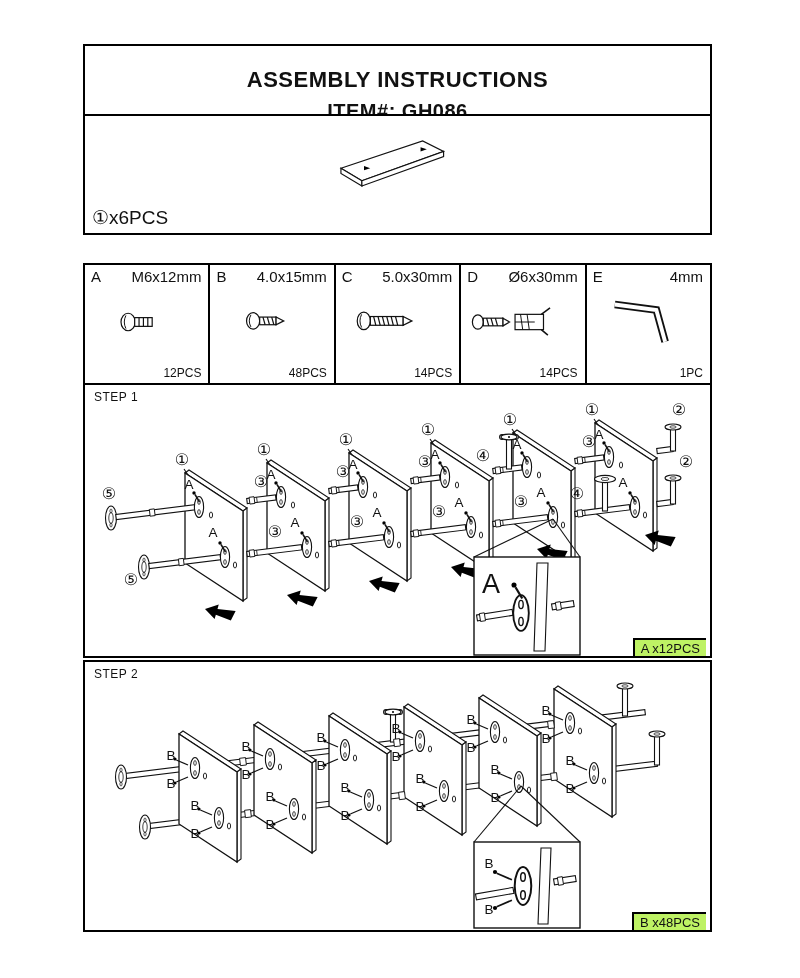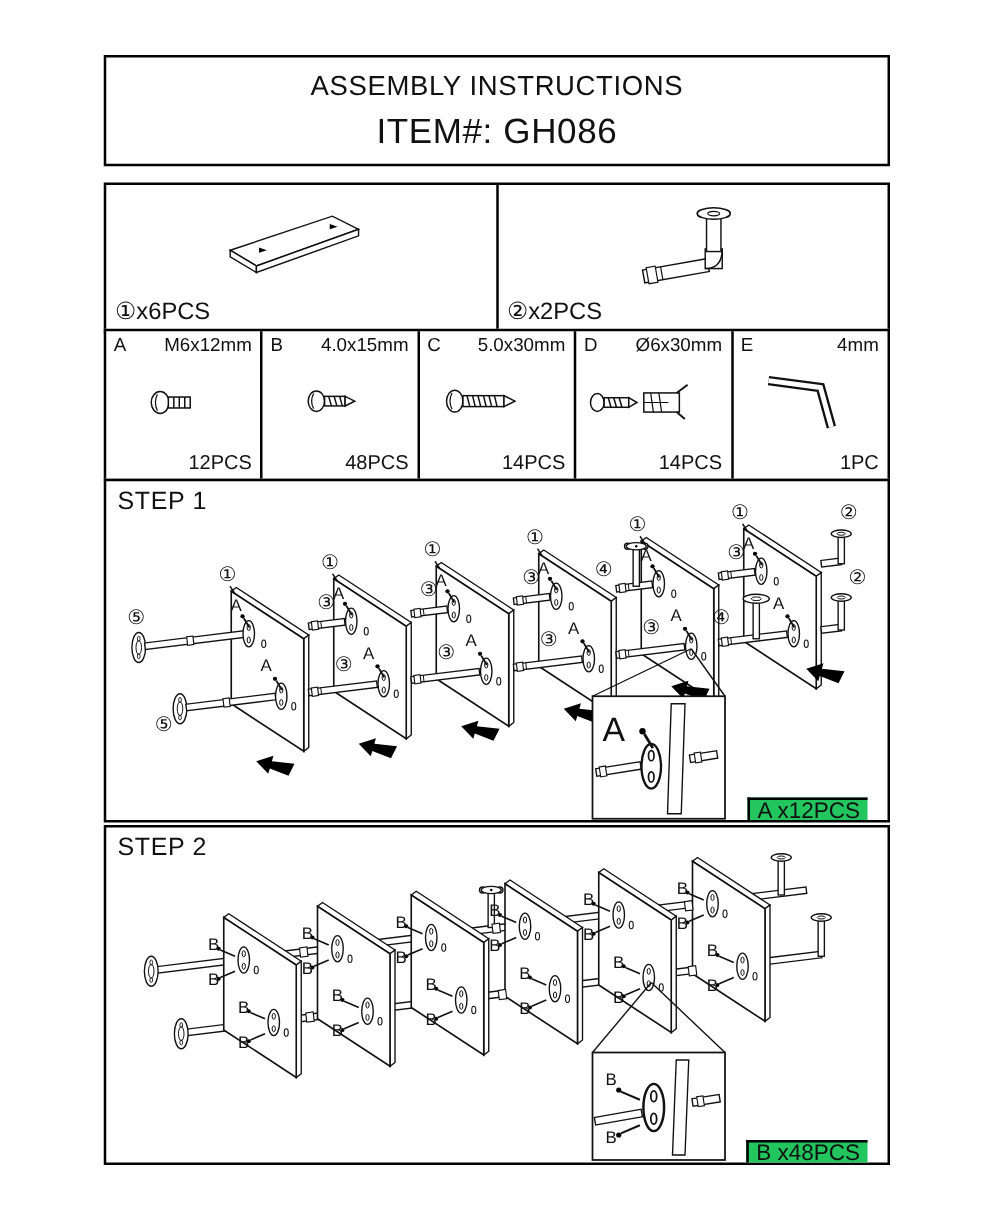--- a/index.html
+++ b/index.html
@@ -1,41 +1,41 @@
 <!DOCTYPE html>
 <html><head>
 <meta charset="utf-8">
 <style>
   html,body{margin:0;padding:0;background:#fff;}
   .sheet{position:relative;width:800px;height:978px;background:#fff;color:#111;
          font-family:"Liberation Sans",sans-serif;overflow:hidden;}
   .box{position:absolute;box-sizing:border-box;border:2px solid #000;background:#fff;}
   
-  .title-box{left:83px;top:44px;width:629px;height:89px;display:flex;flex-direction:column;
-             justify-content:center;align-items:center;gap:7px;}
+  .title-box{left:83px;top:44px;width:629px;height:101px;display:flex;flex-direction:column;
+             justify-content:center;align-items:center;gap:7px;font-weight:bold;}
   .t1{font-size:22px;letter-spacing:.5px;}
-  .t2{font-size:28px;letter-spacing:.5px;}
+  .t2{font-size:20px;letter-spacing:.5px;}
   
   .row{left:83px;width:629px;display:flex;padding:0;}
-  .parts-row{top:114px;height:121px;margin-top:32px;}
+  .parts-row{top:114px;height:121px;}
   .hw-row{top:263px;height:122px;}
   .cell{flex:1 1 0;position:relative;border-right:2px solid #000;overflow:hidden;}
   .cell:last-child{border-right:none;}
   .part-label{position:absolute;left:7px;bottom:4px;font-size:19px;}
   .part-art{position:absolute;left:0;top:4px;width:100%;height:88px;}
   .hw-head{display:flex;justify-content:space-between;padding:3px 7px 0 6px;font-size:15px;}
-  .hw-qty{position:absolute;right:7px;bottom:3px;font-size:16px;}
+  .hw-qty{position:absolute;right:7px;bottom:3px;font-size:12px;}
   .hw-art{position:absolute;left:0;top:22px;width:100%;height:70px;}
   
   .step1-panel{left:83px;top:383px;width:629px;height:275px;}
   .step2-panel{left:83px;top:660px;width:629px;height:272px;}
-  .step-title{position:absolute;left:9px;top:5px;font-size:20px;letter-spacing:.5px;}
+  .step-title{position:absolute;left:9px;top:5px;font-size:12px;letter-spacing:.5px;}
   .diagram{position:absolute;left:0;top:0;}
-  .badge{position:absolute;right:16px;bottom:0;border:2px solid #000;border-right:none;border-bottom:none;
-         background:#22c55e;font-size:18px;padding:1px 6px 0 6px;line-height:15px;z-index:3;}
+  .badge{position:absolute;right:4px;bottom:0;border:2px solid #000;border-right:none;border-bottom:none;
+         background:#bef264;font-size:13px;padding:1px 6px 0 6px;line-height:15px;z-index:3;}
   
   svg{display:block;}
   .ln{stroke:#111;stroke-width:1.1;fill:none;}
   .wh{fill:#fff;stroke:#111;stroke-width:1.1;}
   .bk{fill:#000;stroke:none;}
   text.co{font-family:"Liberation Sans",sans-serif;fill:#111;text-anchor:middle;}
   text.circ{font-size:16px;}
   text.ltr{font-size:13.5px;}
   text.big{font-size:27px;}
 </style>
@@ -128,39 +128,20 @@
   <div class="box row parts-row">
     <div class="cell">
       <svg class="part-art" viewBox="0 0 124 84">
         <polygon points="8,46 86,20 106,30 28,58" class="wh"></polygon>
         <polygon points="8,46 8,51 28,63 28,58" class="wh"></polygon>
         <polygon points="28,58 106,30 106,35 28,63" class="wh"></polygon>
         <polygon points="30,44 36,46 30,48" class="bk"></polygon>
         <polygon points="84,26 90,28 84,30" class="bk"></polygon>
       </svg>
       <span class="part-label">①x6PCS</span>
-    </div>
-    <div class="cell">
-      <svg class="part-art" viewBox="0 0 124 84">
-        <g transform="translate(24,66) rotate(-10)">
-          <rect x="0" y="-5" width="50" height="10" class="wh"></rect>
-          <rect x="3" y="-6.2" width="7" height="12.4" class="wh" style="stroke-width:.9"></rect>
-          <line x1="14" y1="-5" x2="14" y2="5" class="ln" style="stroke-width:.9"></line>
-        </g>
-        <rect x="71" y="45" width="13" height="15" class="wh"></rect>
-        <path d="M71,60 Q84,60 84,45" class="ln"></path>
-        <rect x="72" y="21" width="11" height="26" class="wh"></rect>
-        <g transform="translate(77.5,18)">
-          <circle cx="-10" cy="0" r="2.6" class="wh"></circle>
-            <circle cx="10" cy="0" r="2.6" class="wh"></circle>
-          <ellipse cx="0" cy="0" rx="12.5" ry="4.4" class="wh"></ellipse>
-          <ellipse cx="0" cy="0" rx="4.5" ry="1.7" class="ln" style="stroke-width:.9"></ellipse>
-        </g>
-      </svg>
-      <span class="part-label">②x2PCS</span>
     </div>
   </div>
 
   <div class="box row hw-row">
     <div class="cell">
       <div class="hw-head">
         <span>A</span>
         <span>M6x12mm</span>
       </div>
       <svg class="hw-art" viewBox="0 0 110 64">

